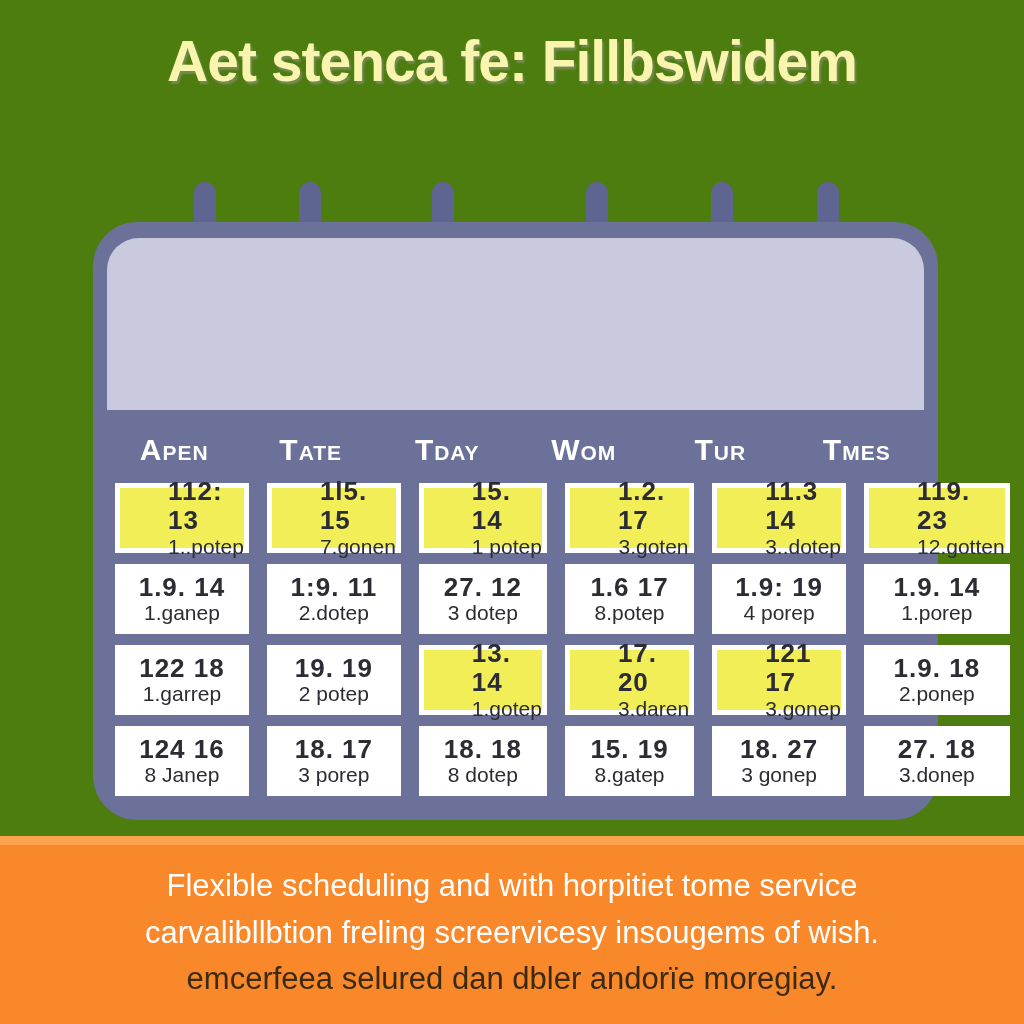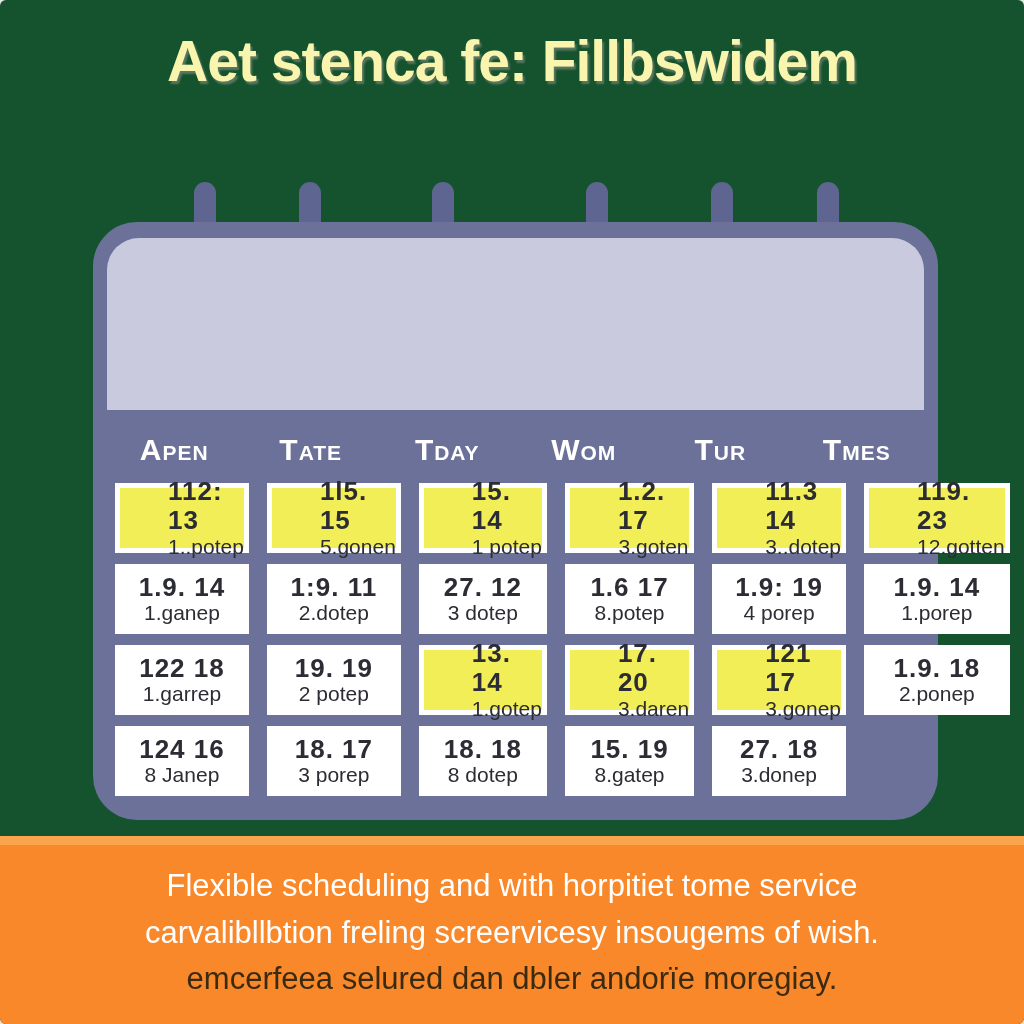--- a/index.html
+++ b/index.html
@@ -1,20 +1,19 @@
 <!DOCTYPE html>
 <html style="--highlight: #f2ee58; --frame: #6b7198; --panel: #c9cadd; --banner: #f8882a; --banner-light: #faa44e; --title-yellow: #faf5ae;"><head>
 <meta charset="utf-8">
 <style>
   html,body { margin:0; padding:0; background:#e8e8e8; }
   .page {
     position:relative; width:1024px; height:1024px; margin:0 auto;
-    background:#14532d; overflow:hidden;
+    background:#4d7c0f; overflow:hidden;
     font-family:"Liberation Sans", sans-serif;
-    border-radius:6px;
   }
 
   
   .title {
     position:absolute; top:28px; left:0; width:100%;
     text-align:center; font-weight:800; font-size:57px; line-height:1.18;
     color:var(--title-yellow,#faf5ae); letter-spacing:-1px;
     text-shadow:2px 3px 2px rgba(150,150,140,0.55);
   }
 
@@ -123,21 +122,21 @@
         <div class="day-header">Tur</div>
         <div class="day-header">Tmes</div>
       </div>
     <div class="calendar-grid">
         <div class="cell hl">
           <div class="cell-value">112: 13</div>
           <div class="cell-label">1..potep</div>
         </div>
         <div class="cell hl">
           <div class="cell-value">1l5. 15</div>
-          <div class="cell-label">5.gonen</div>
+          <div class="cell-label">7.gonen</div>
         </div>
         <div class="cell hl">
           <div class="cell-value">15. 14</div>
           <div class="cell-label">1 potep</div>
         </div>
         <div class="cell hl">
           <div class="cell-value">1.2. 17</div>
           <div class="cell-label">3.goten</div>
         </div>
         <div class="cell hl">
@@ -204,20 +203,24 @@
           <div class="cell-value">18. 17</div>
           <div class="cell-label">3 porep</div>
         </div>
         <div class="cell">
           <div class="cell-value">18. 18</div>
           <div class="cell-label">8 dotep</div>
         </div>
         <div class="cell">
           <div class="cell-value">15. 19</div>
           <div class="cell-label">8.gatep</div>
+        </div>
+        <div class="cell">
+          <div class="cell-value">18. 27</div>
+          <div class="cell-label">3 gonep</div>
         </div>
         <div class="cell">
           <div class="cell-value">27. 18</div>
           <div class="cell-label">3.donep</div>
         </div>
       </div>
   </div>
 
   <div class="banner">
     <div class="banner-line">Flexible scheduling and with horpitiet tome service</div>

